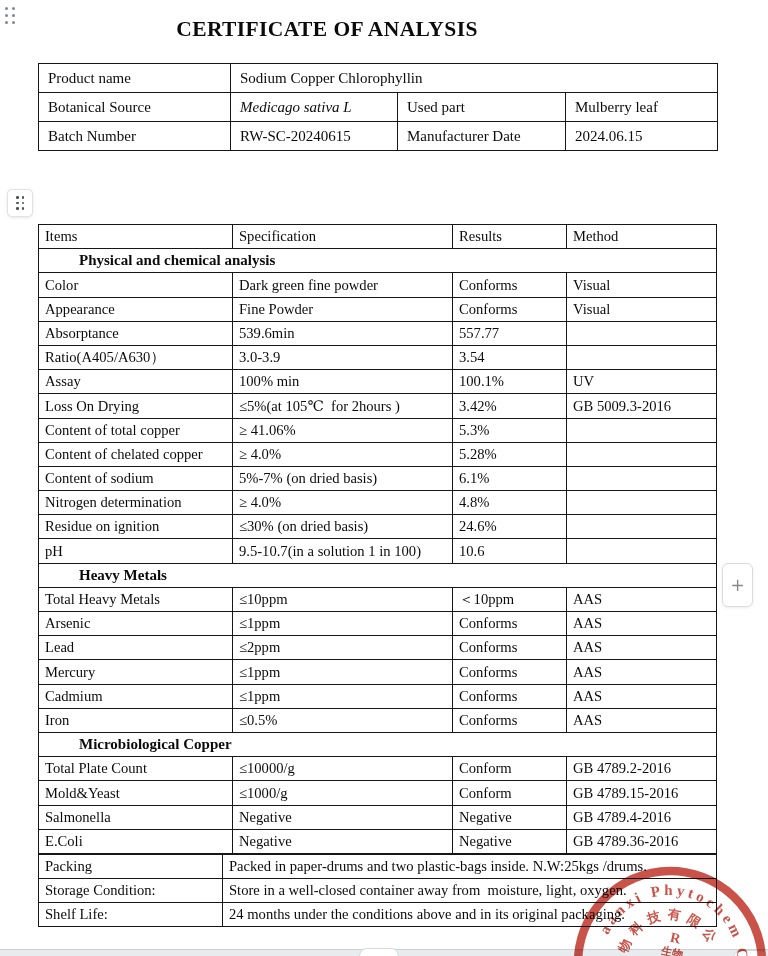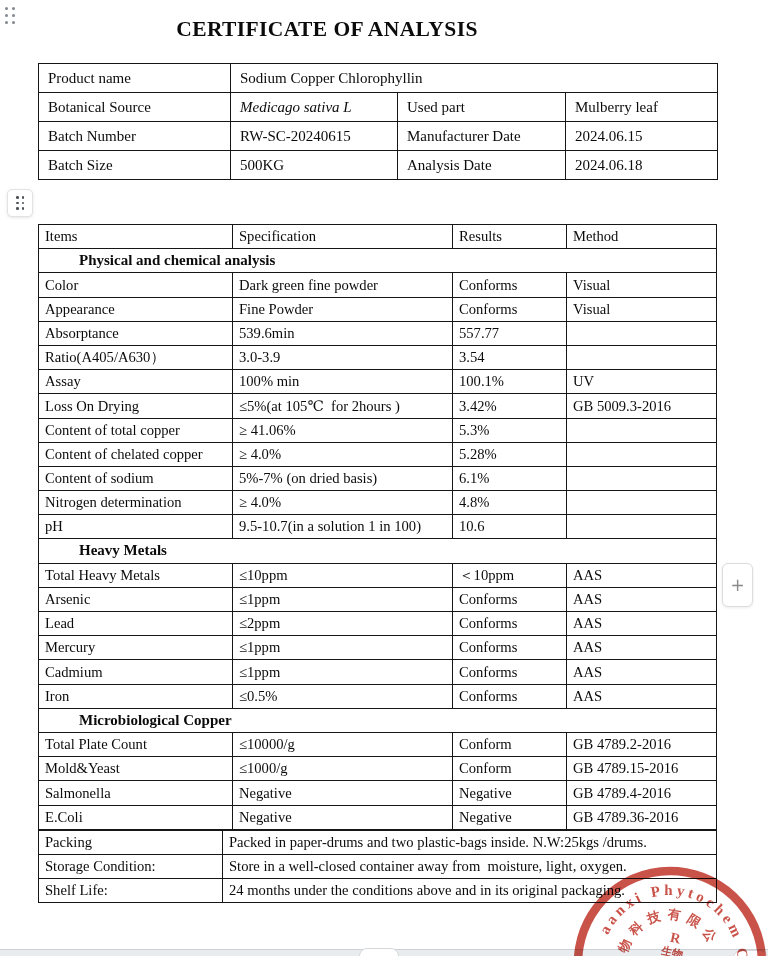--- a/index.html
+++ b/index.html
@@ -107,26 +107,20 @@
         <td class="italic">Medicago sativa L</td>
         <td>Used part</td>
         <td>Mulberry leaf</td>
       </tr>
       <tr>
         <td>Batch Number</td>
         <td>RW-SC-20240615</td>
         <td>Manufacturer Date</td>
         <td>2024.06.15</td>
       </tr>
-      <tr>
-        <td>Batch Size</td>
-        <td>500KG</td>
-        <td>Analysis Date</td>
-        <td>2024.06.18</td>
-      </tr>
     </tbody>
   </table>
 </div>
 
 <div class="handle-btn">
   <span class="grip">
       <i></i>
       <i></i>
       <i></i>
       <i></i>
@@ -204,20 +198,26 @@
         <tr>
           <td>Content of sodium</td>
           <td>5%-7% (on dried basis)</td>
           <td>6.1%</td>
           <td></td>
         </tr>
         <tr>
           <td>Nitrogen determination</td>
           <td>≥ 4.0%</td>
           <td>4.8%</td>
+          <td></td>
+        </tr>
+        <tr>
+          <td>Residue on ignition</td>
+          <td>≤30% (on dried basis)</td>
+          <td>24.6%</td>
           <td></td>
         </tr>
         <tr>
           <td>pH</td>
           <td>9.5-10.7(in a solution 1 in 100)</td>
           <td>10.6</td>
           <td></td>
         </tr>
         <tr>
           <td colspan="4" class="section-cell">Heavy Metals</td>

